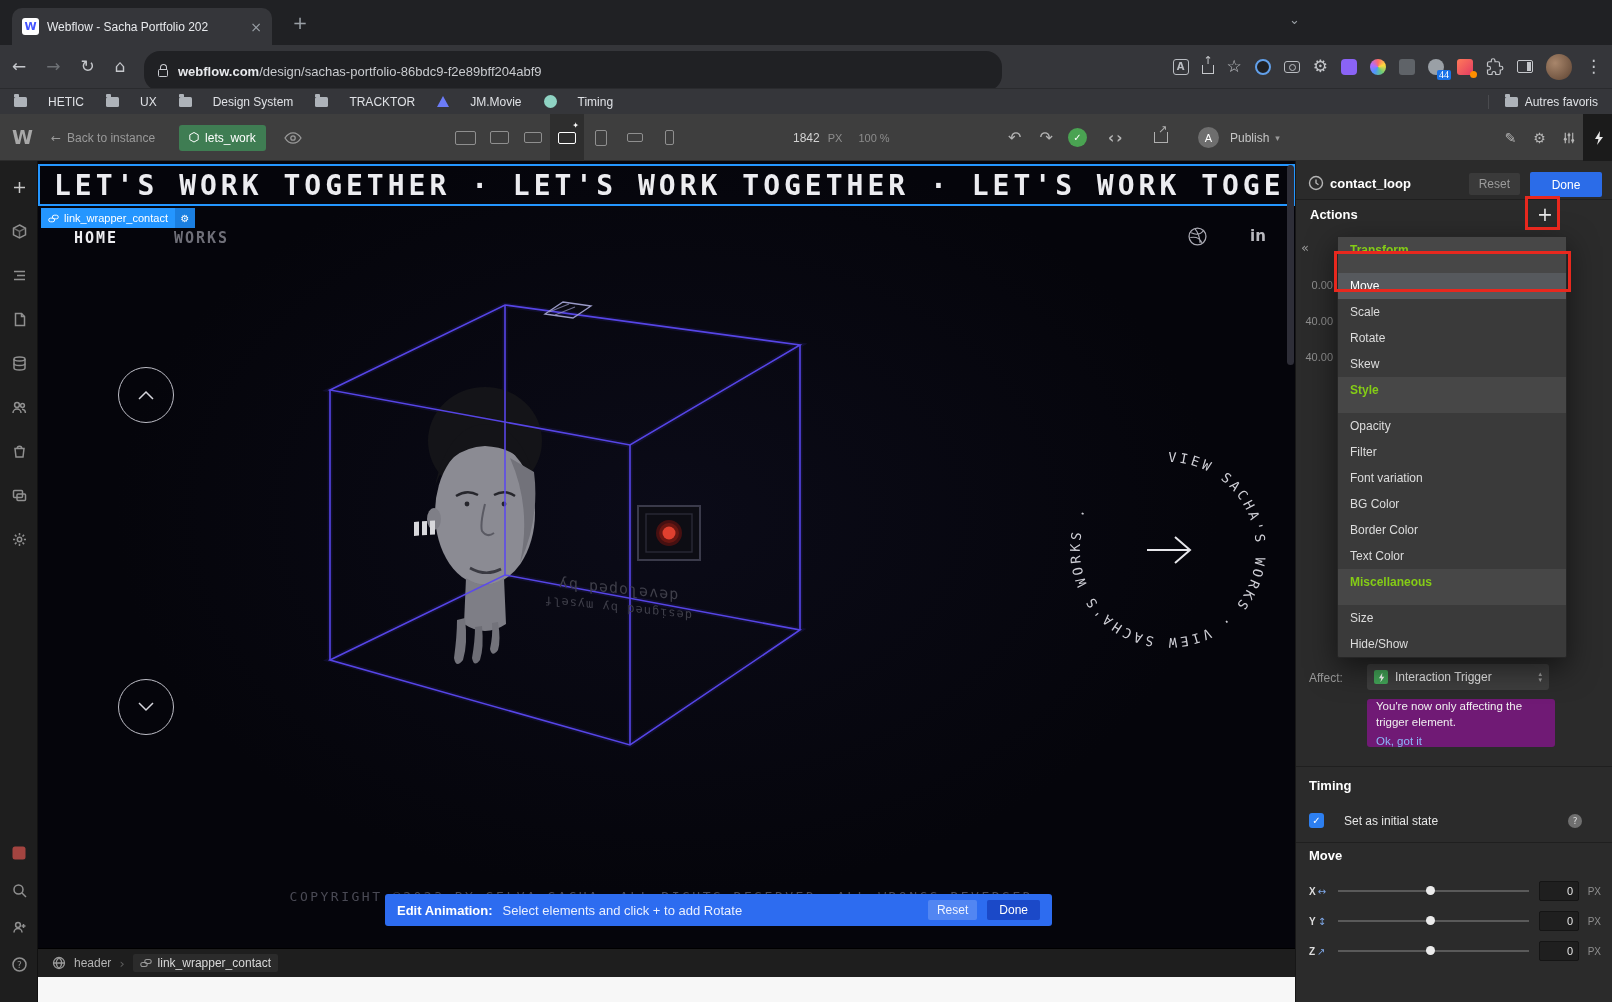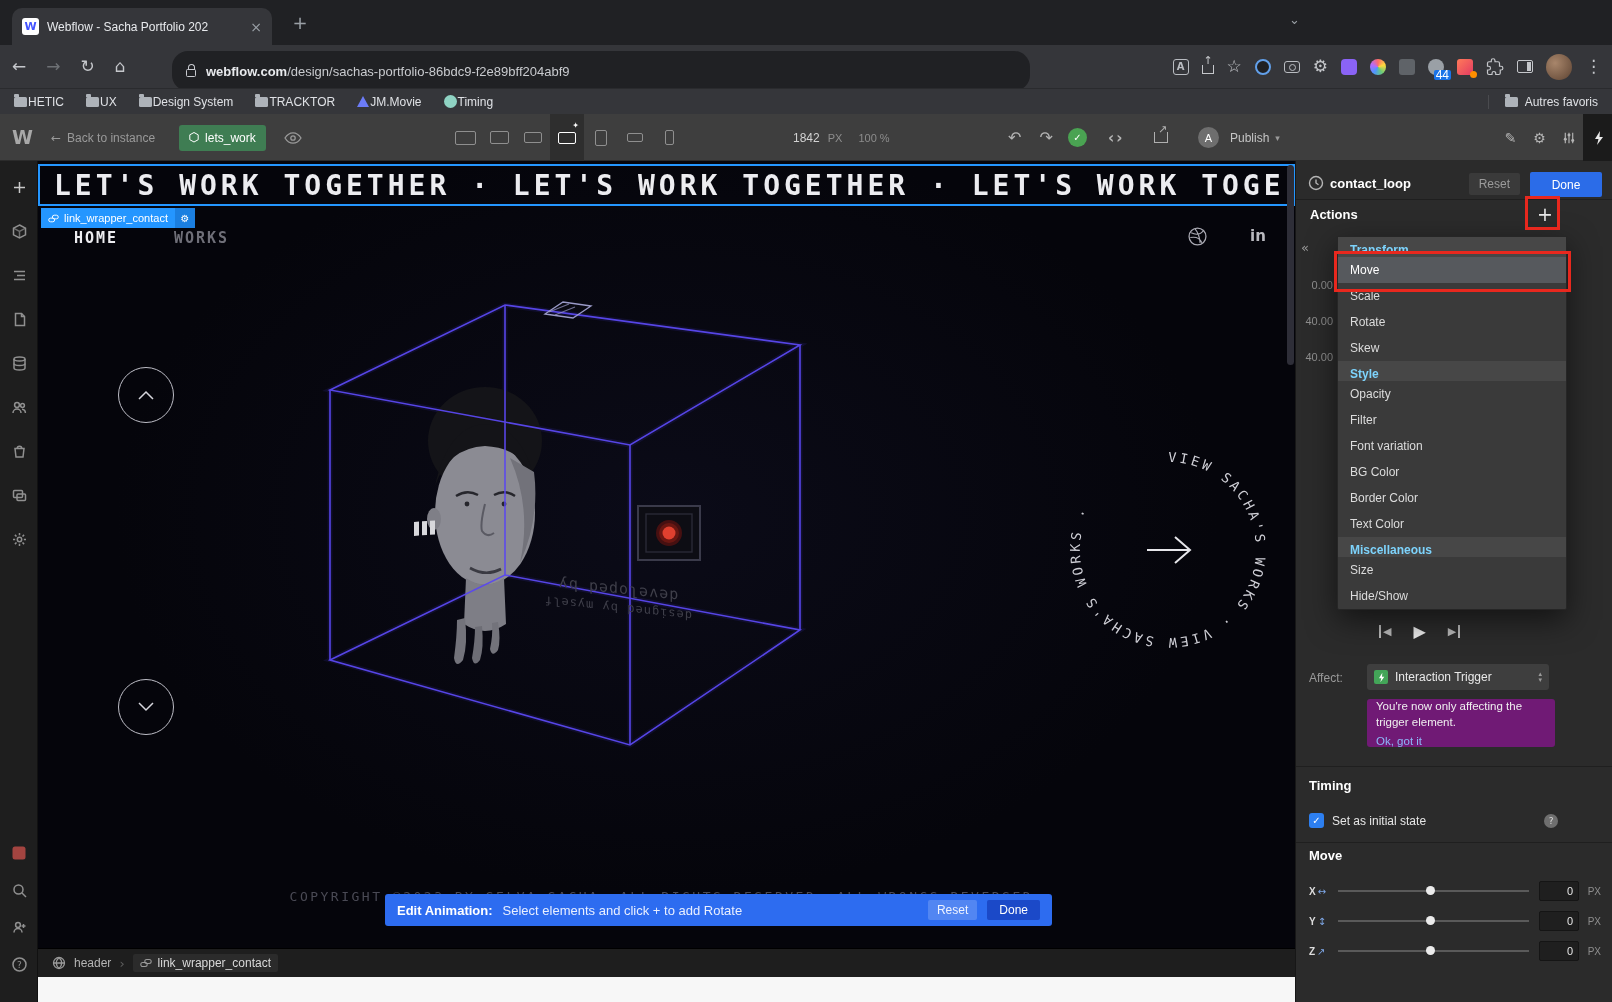--- a/index.html
+++ b/index.html
@@ -15,46 +15,46 @@
   .tab-title{color:#e8eaed;font-size:12px;margin-left:8px;white-space:nowrap;overflow:hidden;flex:1;}
   .tab-close{color:#9aa0a6;font-size:14px;margin-left:6px;}
   .newtab{position:absolute;left:288px;top:12px;color:#9aa0a6;font-size:18px;width:24px;height:24px;text-align:center;line-height:22px;}
   .strip-chevron{position:absolute;right:16px;top:12px;color:#9aa0a6;font-size:13px;}
 
   
   .toolbar{position:absolute;left:0;top:45px;width:1612px;height:43px;background:#35363a;}
   .tb-nav{position:absolute;left:12px;top:0;height:43px;display:flex;align-items:center;gap:20px;}
   .tb-ic{color:#c5c7cb;font-size:17px;}
   .tb-ic.dim{color:#6e7175;}
-  .addressbar{position:absolute;left:172px;top:6px;width:858px;height:40px;background:#202124;border-radius:16px;display:flex;align-items:center;padding:16px 14px;gap:10px;}
+  .addressbar{position:absolute;left:144px;top:6px;width:858px;height:40px;background:#202124;border-radius:16px;display:flex;align-items:center;padding:16px 14px;gap:10px;}
   .lock{width:10px;height:8px;border:1.5px solid #c9cbd0;border-radius:1.5px;position:relative;margin-top:4px;}
   .lock::before{content:'';position:absolute;left:0.8px;top:-6px;width:5px;height:5px;border:1.5px solid #c9cbd0;border-bottom:none;border-radius:4px 4px 0 0;}
   .url{font-size:13px;color:#c9cbcf;white-space:nowrap;overflow:hidden;}
   .url b{color:#e8eaed;font-weight:bold;}
   .tb-right{position:absolute;right:10px;top:0;height:43px;display:flex;align-items:center;gap:13px;}
   .ic-translate{width:16px;height:16px;border:1.5px solid #b9bcc1;border-radius:3px;color:#b9bcc1;font-size:10px;font-weight:bold;display:flex;align-items:center;justify-content:center;}
   .ic-share{width:12px;height:9px;border:1.5px solid #c5c7cb;border-top:none;position:relative;margin-top:5px;}
   .ic-share::after{content:'↑';font-family:"DejaVu Sans";position:absolute;left:1px;top:-11px;color:#c5c7cb;font-size:11px;}
   .ext-dot{width:16px;height:16px;border-radius:50%;background:#202124;border:2.5px solid #62a0ea;}
   .ic-camera{width:16px;height:12px;border:1.5px solid #b9bcc1;border-radius:3px;position:relative;}
   .ic-camera::before{content:'';position:absolute;left:4px;top:2px;width:5px;height:5px;border:1.5px solid #b9bcc1;border-radius:50%;}
   .ext-purple{width:16px;height:16px;border-radius:4px;background:#8a63f5;}
   .ext-pinwheel{width:16px;height:16px;border-radius:50%;background:conic-gradient(#ff6b6b,#ffd93d,#6bcb77,#4d96ff,#b36bff,#ff6b6b);}
   .ext-flag{width:16px;height:16px;border-radius:3px;background:#5f6368;}
   .ext-avatar{width:16px;height:16px;border-radius:50%;background:#9aa0a6;position:relative;}
-  .badge44{position:absolute;bottom:-5px;right:-7px;background:#1a73e8;color:#fff;font-size:12px;line-height:10px;padding:0 2px;border-radius:2px;}
+  .badge44{position:absolute;bottom:-5px;right:-7px;background:#1a73e8;color:#fff;font-size:10px;line-height:10px;padding:0 2px;border-radius:2px;font-family:Liberation Serif, serif;}
   .ext-pen{width:16px;height:16px;border-radius:3px;background:linear-gradient(135deg,#ff7a59,#e23b62);position:relative;}
   .ext-pen::after{content:'';position:absolute;bottom:-3px;right:-4px;width:7px;height:7px;border-radius:50%;background:#ff8f00;}
   .ic-panel{width:16px;height:13px;border:1.5px solid #c5c7cb;border-radius:2px;position:relative;}
   .ic-panel::after{content:'';position:absolute;right:1px;top:1px;bottom:1px;width:4px;background:#c5c7cb;}
   .profile-av{width:26px;height:26px;border-radius:50%;background:radial-gradient(circle at 35% 35%,#a8866b,#5d4332);}
 
   
   .bookmarks{position:absolute;left:0;top:88px;width:1612px;height:26px;background:#35363a;border-top:1px solid #2a2b2e;display:flex;align-items:center;padding:0 14px;gap:22px;font-size:12px;color:#dfe1e5;}
-  .bm-item{display:flex;align-items:center;gap:1px;white-space:nowrap;}
+  .bm-item{display:flex;align-items:center;gap:21px;white-space:nowrap;}
   .folder-icon{width:13px;height:10px;background:#aeb3b9;border-radius:1.5px;position:relative;display:inline-block;}
   .folder-icon::before{content:'';position:absolute;top:-3px;left:0;width:5px;height:3px;background:#aeb3b9;border-radius:1px 1px 0 0;}
   .jm-movie-favicon{width:0;height:0;border-left:6px solid transparent;border-right:6px solid transparent;border-bottom:11px solid #6c7cf7;display:inline-block;}
   .chatgpt-favicon{width:13px;height:13px;border-radius:50%;background:#8fd3c3;display:inline-block;}
   .bm-right{margin-left:auto;display:flex;align-items:center;gap:7px;border-left:1px solid #4a4b4f;padding-left:16px;}
 
   
   .wf-topbar{position:absolute;left:0;top:114px;width:1612px;height:47px;background:#3e3e3e;border-bottom:1px solid #2b2b2b;}
   .wf-left{position:absolute;left:12px;top:0;height:47px;display:flex;align-items:center;}
   .wf-logo{color:#a8a8a8;font-size:19px;font-weight:bold;margin-right:18px;}
@@ -138,38 +138,38 @@
   .affect-label{position:absolute;left:13px;top:510px;color:#9a9a9a;font-size:12px;}
   .affect-select{position:absolute;left:71px;top:503px;width:182px;height:26px;background:#3e3e3e;border-radius:3px;display:flex;align-items:center;gap:7px;padding:0 7px;}
   .affect-ic{width:14px;height:14px;background:#43a558;border-radius:2px;display:flex;align-items:center;justify-content:center;}
   .affect-txt{color:#e9e9e9;font-size:12px;}
   .affect-arrows{margin-left:auto;display:flex;flex-direction:column;line-height:6px;color:#9a9a9a;font-size:7px;}
   .notice{position:absolute;left:71px;top:538px;width:188px;background:#701a75;border-radius:3px;padding:0 9px;}
   .notice-text{color:#efefef;font-size:11.5px;line-height:1.35;}
   .notice-link{color:#8cb8f8;font-size:11.5px;margin-top:5px;}
   .p-div2{position:absolute;left:0;top:605px;width:317px;border-top:1px solid #1f1f1f;}
   .p-timing{position:absolute;left:13px;top:617px;color:#fff;font-size:13px;font-weight:bold;}
-  .chk-row{position:absolute;left:13px;top:652px;display:flex;align-items:center;gap:8px;}
+  .chk-row{position:absolute;left:13px;top:652px;display:flex;align-items:center;gap:20px;}
   .chk{width:15px;height:15px;background:#2d7ff0;border-radius:3px;color:#fff;font-size:10px;display:flex;align-items:center;justify-content:center;}
   .chk-label{color:#e6e6e6;font-size:12px;}
   .chk-help{width:14px;height:14px;border-radius:50%;background:#6f6f6f;color:#dcdcdc;font-size:9px;display:flex;align-items:center;justify-content:center;margin-left:110px;}
   .p-div3{position:absolute;left:0;top:681px;width:317px;border-top:1px solid #1f1f1f;}
   .p-move{position:absolute;left:13px;top:687px;color:#fff;font-size:13px;font-weight:bold;}
   .axes{position:absolute;left:0;top:715px;width:317px;}
   .axis-row{display:flex;align-items:center;height:30px;padding:0 12px 0 13px;}
   .axis-icon{width:27px;color:#dcdcdc;font-size:10px;font-weight:bold;display:flex;align-items:center;gap:2px;}
   .axis-icon .arr{color:#7fa8e8;font-weight:normal;font-family:"DejaVu Sans";font-size:10px;}
   .slider{flex:1;height:2px;background:#5a5a5a;position:relative;margin:0 10px 0 2px;}
   .slider .handle{position:absolute;left:46%;top:-4px;width:9px;height:9px;border-radius:50%;background:#ececec;}
   .axis-value{width:40px;height:20px;background:#1f1f1f;border:1px solid #151515;border-radius:2px;color:#e6e6e6;font-size:11px;text-align:right;line-height:18px;padding-right:5px;}
   .axis-unit{width:22px;text-align:right;color:#8d8d8d;font-size:10px;}
 
   
   .menu{position:absolute;left:1337px;top:236px;width:230px;background:#3a3a3a;border:1px solid #262626;border-radius:2px;box-shadow:0 10px 30px rgba(0,0,0,0.55);z-index:40;font-size:12px;}
-  .menu-header{height:20px;line-height:26px;padding:0 12px;font-weight:bold;color:#7dd3fc;background:#474747;}
+  .menu-header{height:36px;line-height:26px;padding:0 12px;font-weight:bold;color:#84cc16;background:#474747;}
   .menu-item{height:26px;line-height:26px;padding:0 12px;color:#dcdcdc;}
   .menu-item.highlighted{background:#56595d;color:#fff;}
 
   
   .red-box{position:absolute;border:3px solid #e8281e;z-index:50;}
   .red-box-plus{left:1525px;top:196px;width:35px;height:34px;}
   .red-box-move{left:1334px;top:251px;width:237px;height:41px;}
 </style>
 </head>
 <body>

